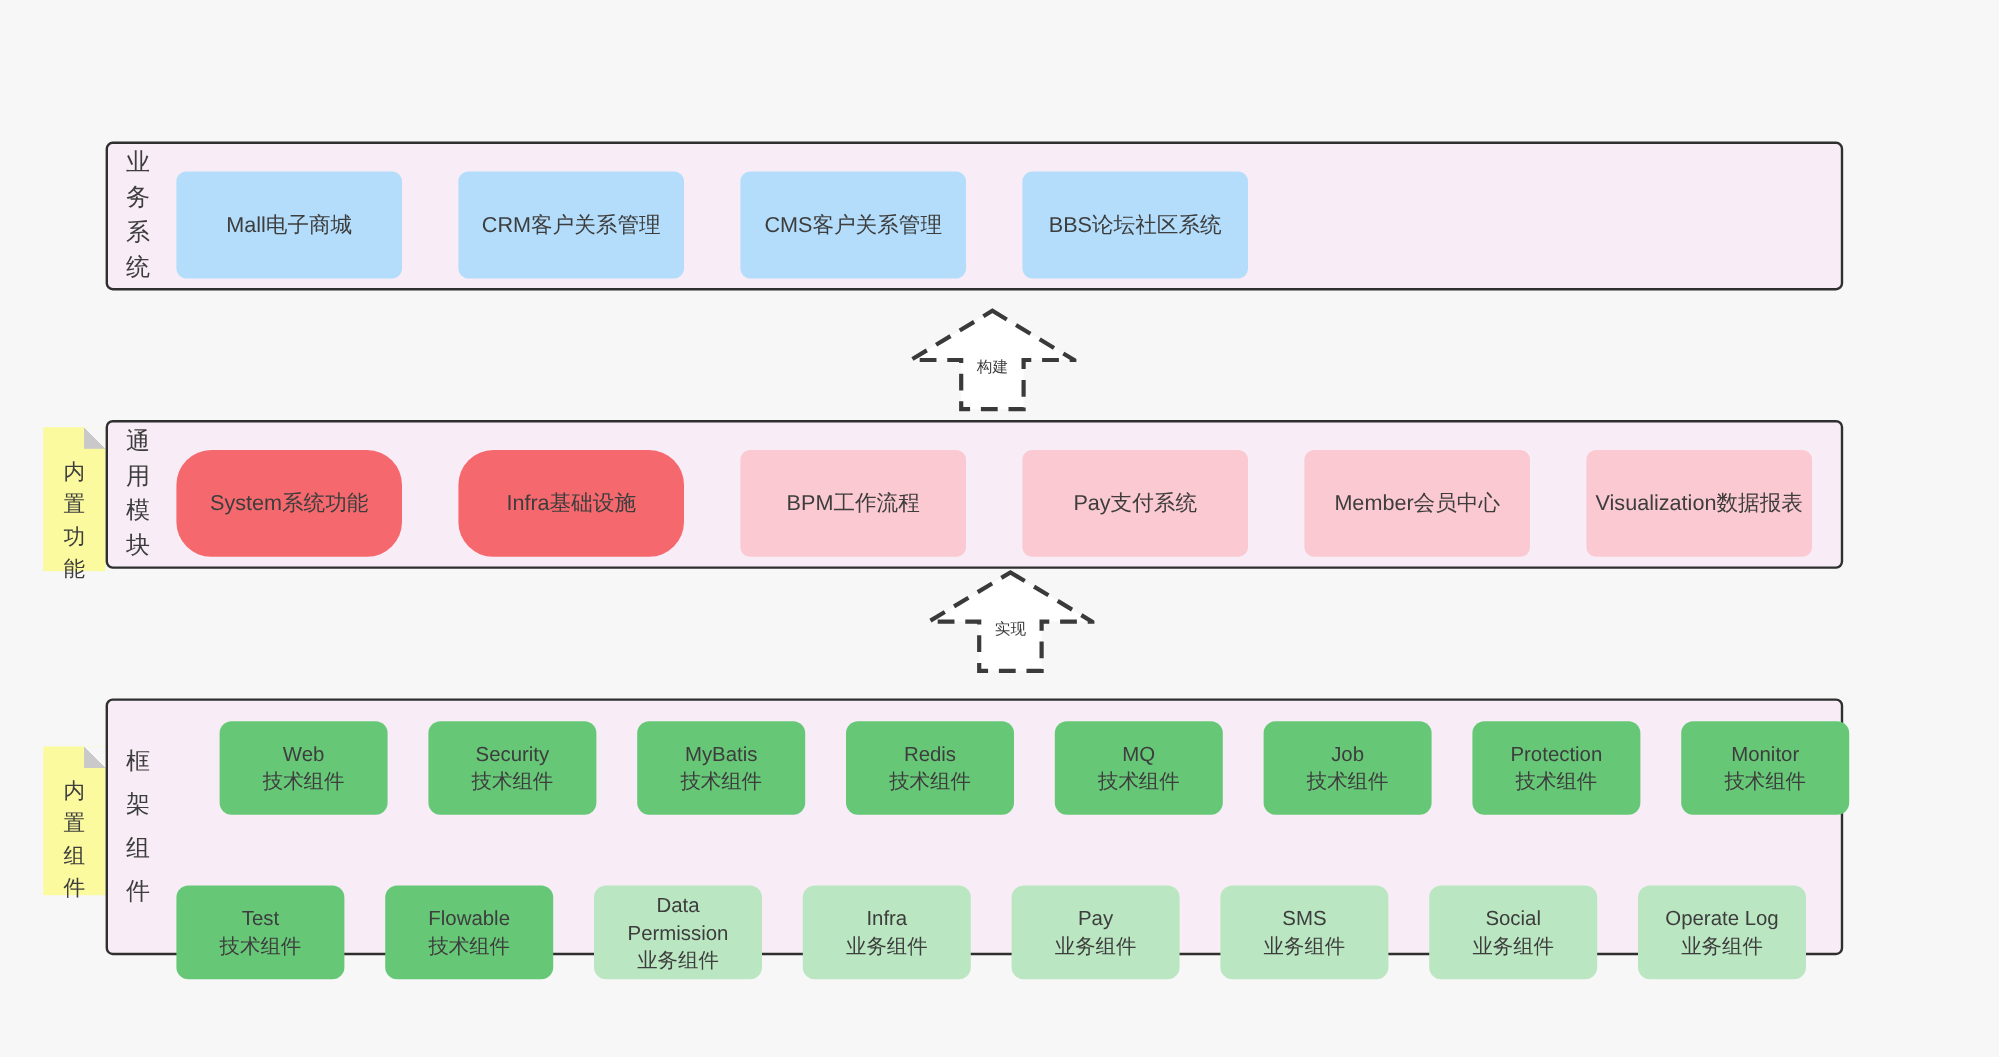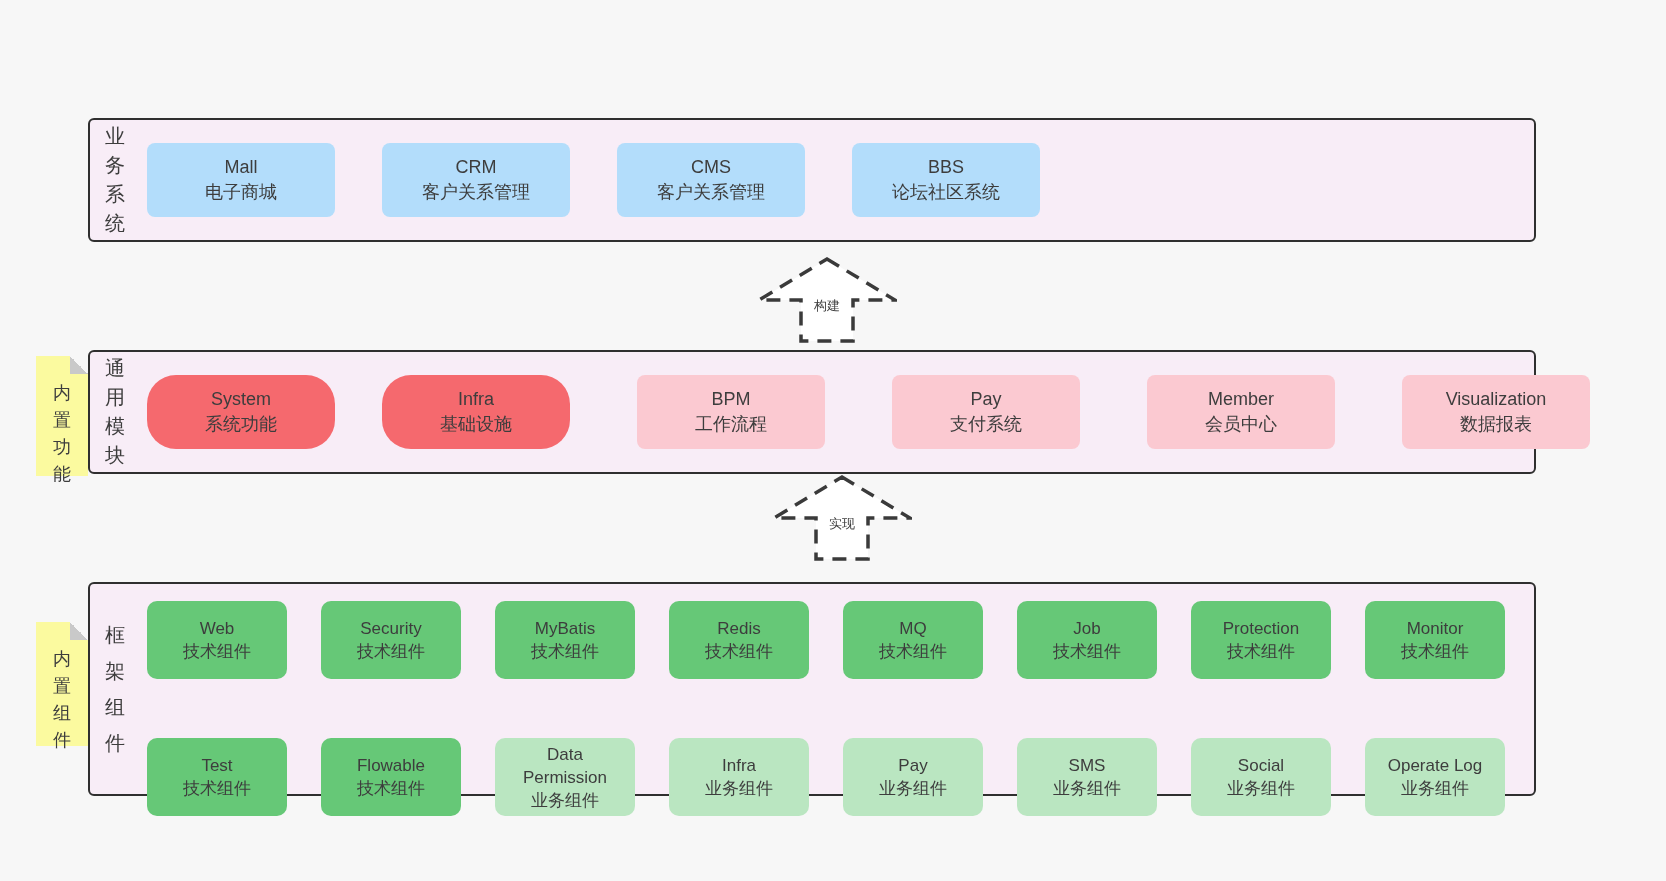--- a/index.html
+++ b/index.html
@@ -15,32 +15,32 @@
 
   
   .vlabel { position:absolute; left:10px; top:0; bottom:0; width:30px;
             display:flex; flex-direction:column; align-items:center; justify-content:center;
             font-size:20px; color:#3d3d3d; }
   .vlabel div { line-height:29px; }
   .band3 .vlabel div { line-height:36px; }
 
   
   .boxes { position:absolute; left:57px; top:23px; display:flex; gap:47px; }
-  .bigbox { width:188px; height:74px; border-radius:8px; display:flex; flex-direction:column;
+  .bigbox { width:188px; height:89px; border-radius:8px; display:flex; flex-direction:row;
             align-items:center; justify-content:center; text-align:center;
             font-size:18px; line-height:25px; }
   .row { position:absolute; left:57px; display:flex; gap:34px; }
-  .row1 { top:17px; } .row2 { top:117px;margin-top:37px; }
+  .row1 { top:17px;margin-left:36px; } .row2 { top:117px;margin-top:37px; }
   .smallbox { width:140px; height:78px; border-radius:10px; display:flex; flex-direction:column;
               align-items:center; justify-content:center; text-align:center;
               font-size:17px; line-height:23px; padding:0 10px; box-sizing:border-box; }
 
   .blue   { background:#b3ddfb; }
   .red    { background:#f5696e;border-radius:29px; }
-  .pink   { background:#fbc9d1;margin-left:20px; }
+  .pink   { background:#fbc9d1; }
   .gdark  { background:#66c877; }
   .glight { background:#bae6c1; }
 
   
   .arrow { position:absolute; width:140px; height:88px; z-index:1; }
   .arrow1 { left:757px; top:256px; }
   .arrow2 { left:772px; top:474px; }
   .arrow svg { position:absolute; left:0; top:0; }
   .arrow-label { position:absolute; left:50%; top:50px; transform:translate(-50%,-50%);
                  background:#ffffff; padding:0 3px; font-size:13px; white-space:nowrap; }

